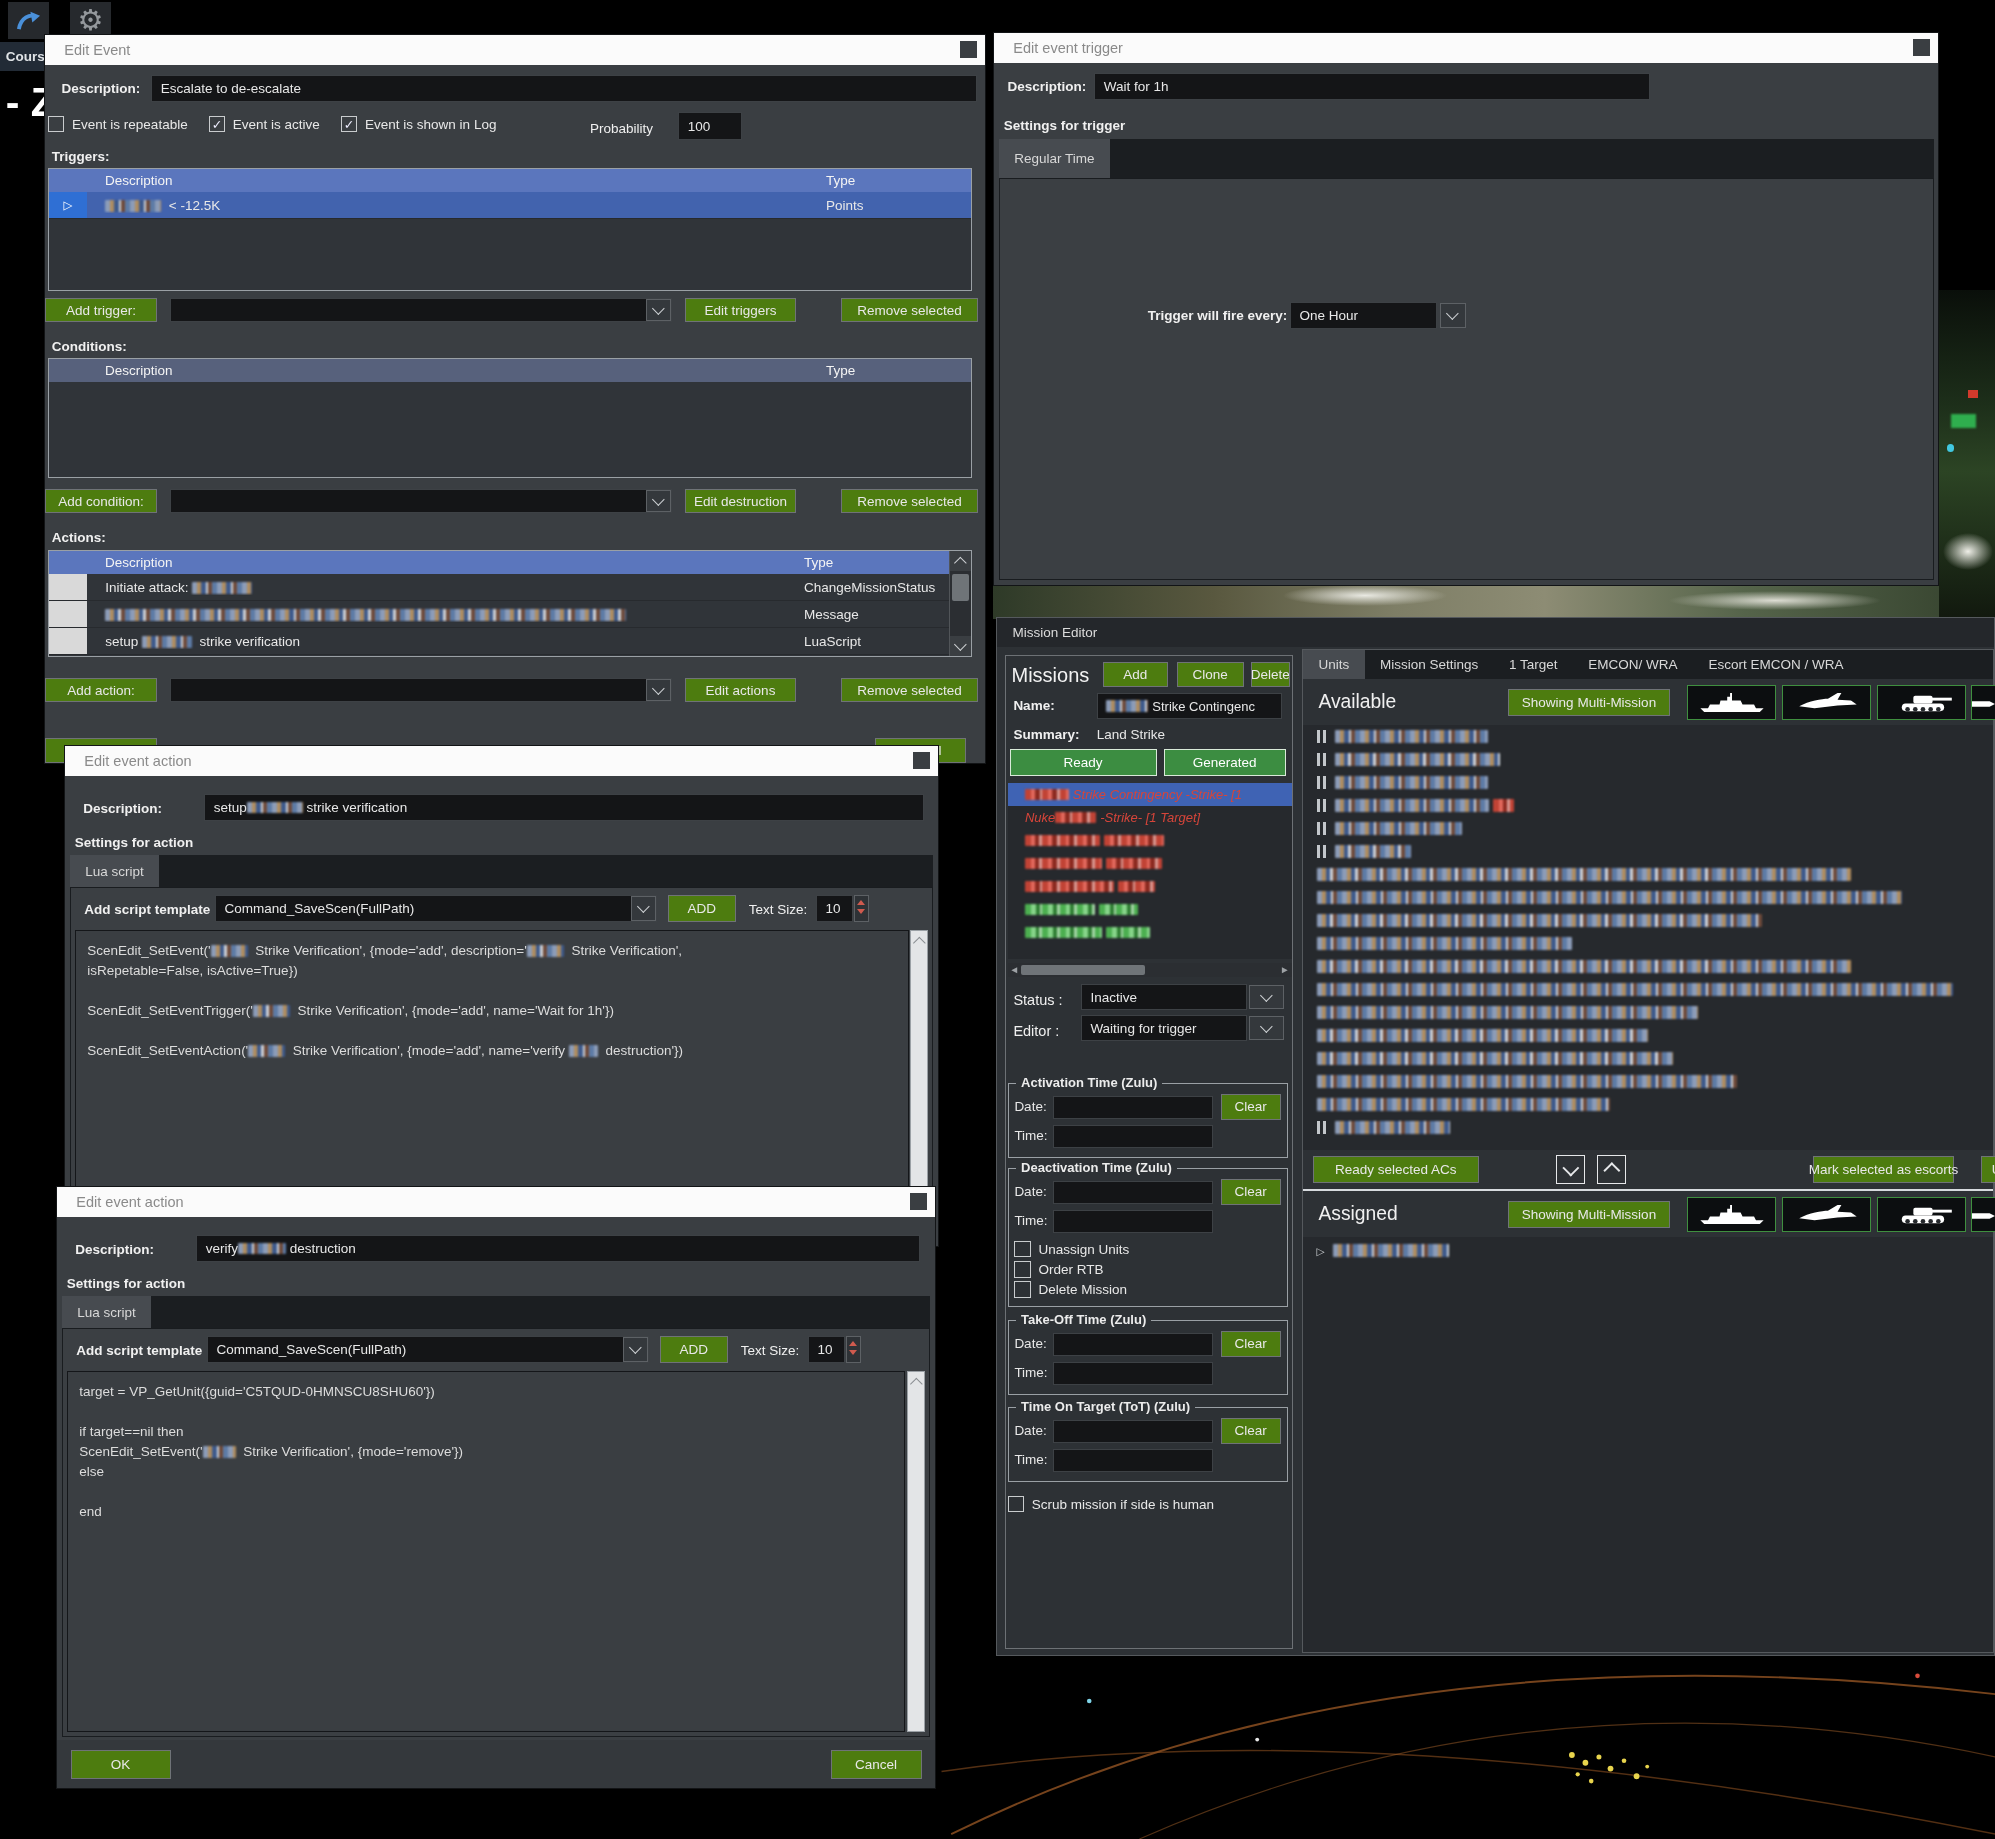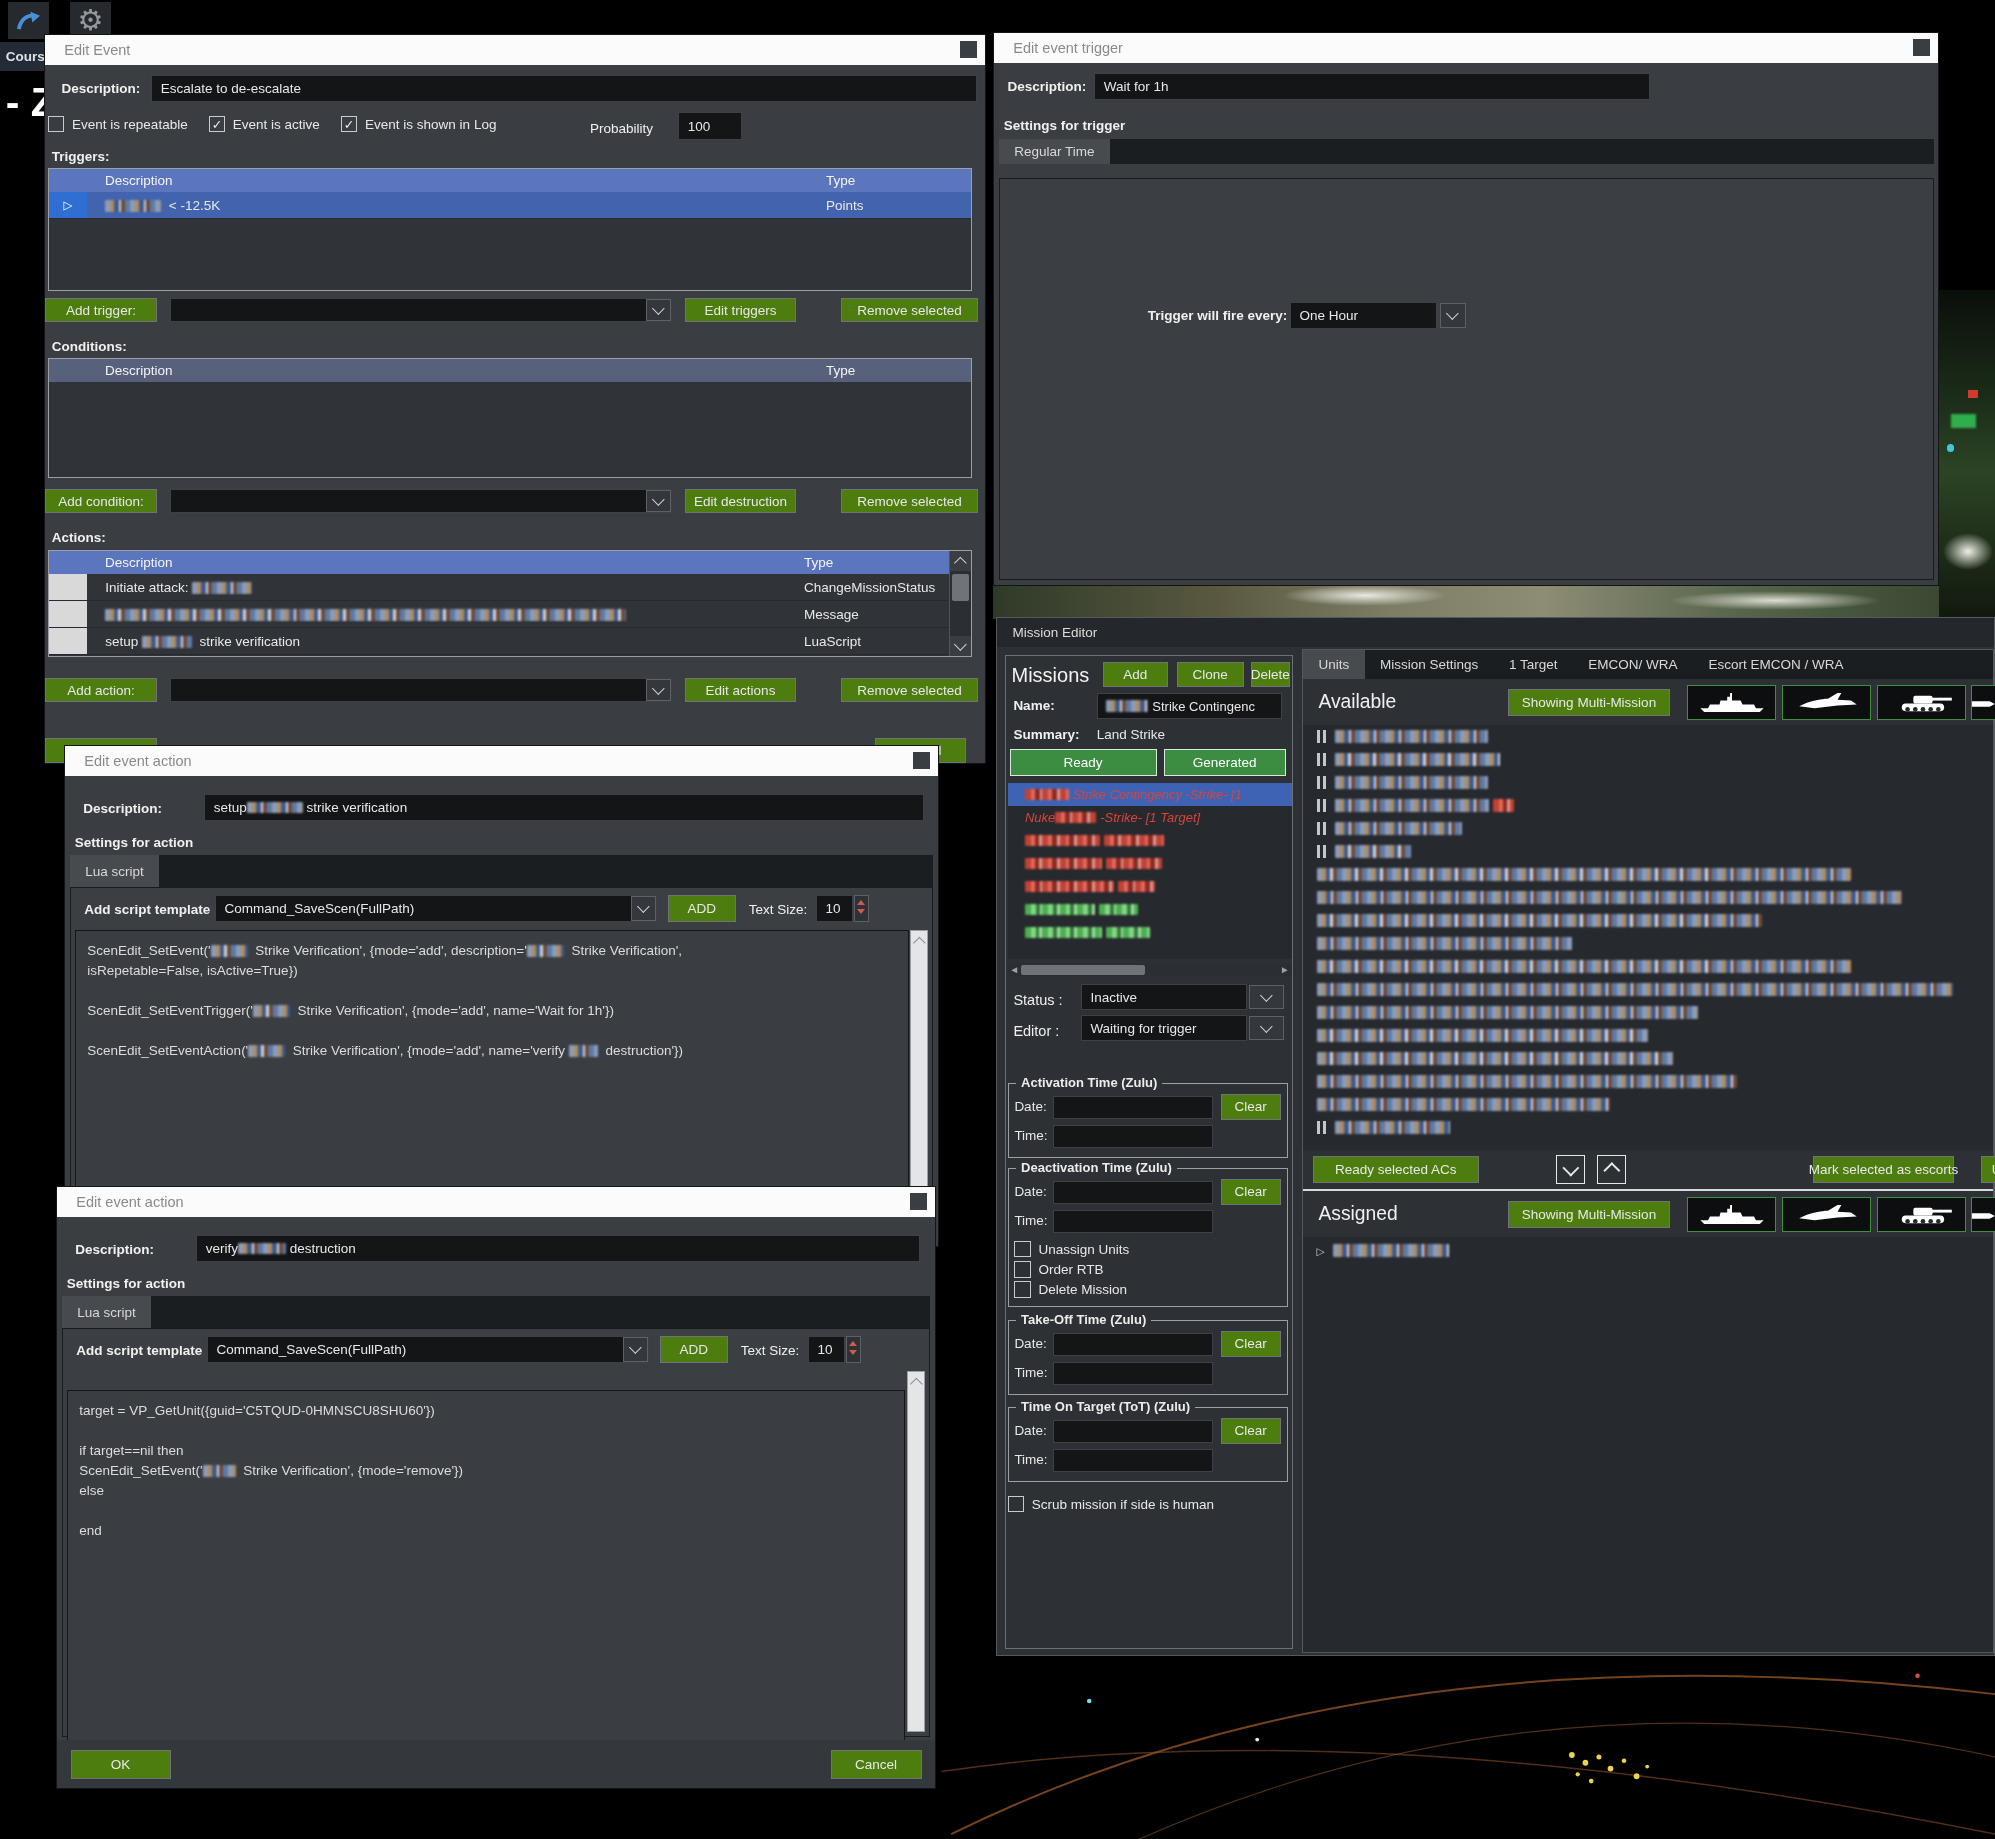--- a/index.html
+++ b/index.html
@@ -255,21 +255,21 @@
   <div class="win" style="left:993px;top:32px;width:946px;height:554px;z-index:10;">
     <div class="titlebar">
       <span>Edit event trigger</span>
       <span class="closebox" style="right:7.7px;"></span>
     </div>
     <span class="lbl" style="left:13.5px;top:46px;">Description:</span>
     <div class="inp" style="left:100px;top:40px;width:556px;height:27px;">
       <span>Wait for 1h</span>
     </div>
     <span class="lbl" style="left:9.7px;top:85px;">Settings for trigger</span>
-    <div class="tabstrip" style="left:4.8px;top:106px;width:935px;height:25px;"><div class="tab active" style="display: inline-flex;">
+    <div class="tabstrip" style="left:4.8px;top:106px;width:935px;height:39px;"><div class="tab active" style="display: inline-flex;">
           <span>Regular Time</span>
         </div></div>
     <div class="abs" style="left:4.8px;top:145px;width:935px;height:402px;background:#3b3f43;border:1px solid #191c1f;box-sizing:border-box;">
       <span class="lbl" style="left:148px;top:129px;">Trigger will fire every:</span>
       <div class="dd" style="left:290px;top:123px;width:147px;height:27px;">
         <span>One Hour</span>
       </div>
       <div class="ddbtn" style="left:440px;top:124px;width:26px;height:25px;">
           <span class="chev"></span>
         </div>
@@ -671,21 +671,21 @@
           <span>ADD</span>
         </div>
       <span class="lbl" style="left:678px;top:13.5px;font-weight:normal;">Text Size:</span>
       <div class="inp" style="left:745px;top:6.8px;width:37px;height:27px;">
           <span>10</span>
         </div>
       <div class="abs" style="left:783px;top:6.8px;width:15.4px;height:27px;background:#2e3236;border:1px solid #5d6165;box-sizing:border-box;">
         <div style="width:0;height:0;border-left:4.8px solid transparent;border-right:4.8px solid transparent;border-bottom:5.8px solid #cf5a4e;margin:3.9px auto 0;"></div>
         <div style="width:0;height:0;border-left:4.8px solid transparent;border-right:4.8px solid transparent;border-top:5.8px solid #cf5a4e;margin:4.8px auto 0;"></div>
       </div>
-      <div class="script" style="left:3.9px;top:42px;width:838px;height:361px;margin-top:19px;">
+      <div class="script" style="left:3.9px;top:42px;width:838px;height:361px;">
           <div class="script-line"><span>target = VP_GetUnit({guid='C5TQUD-0HMNSCU8SHU60'})</span></div>
           <div class="script-line">&nbsp;</div>
           <div class="script-line"><span>if target==nil then</span></div>
           <div class="script-line"><span>  ScenEdit_SetEvent('</span><span class="redact p-mix" style="width: 33px;"></span><span> Strike Verification', {mode='remove'})</span></div>
           <div class="script-line"><span>else</span></div>
           <div class="script-line">&nbsp;</div>
           <div class="script-line"><span>end</span></div>
         </div>
       <div class="vscroll-light" style="right:3.9px;top:42px;height:361px;">
         <span class="chev up" style="margin:7.7px 3.9px;"></span>

